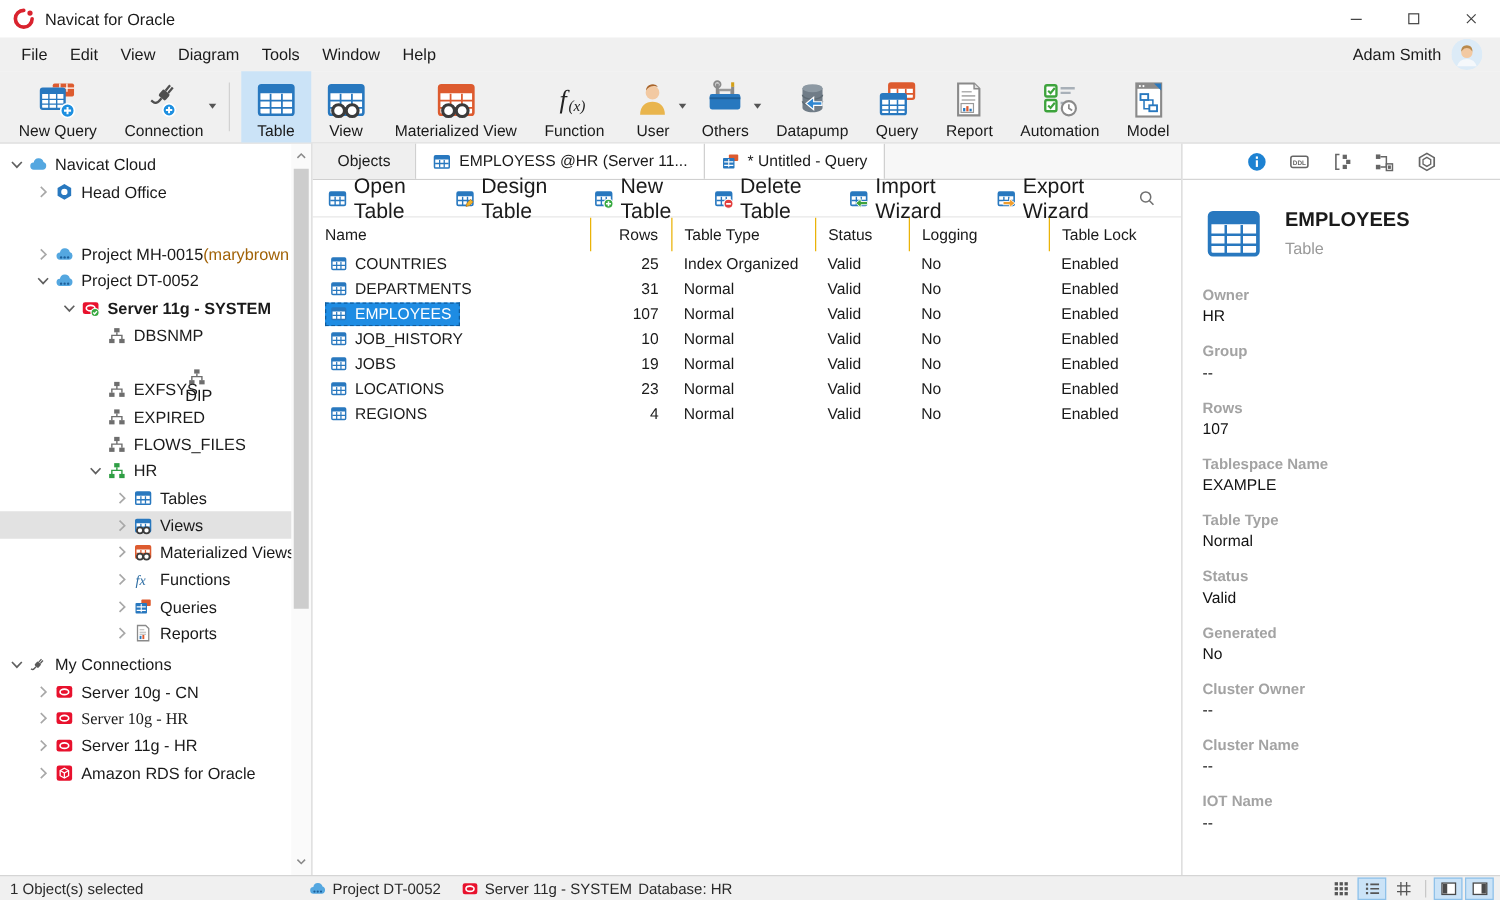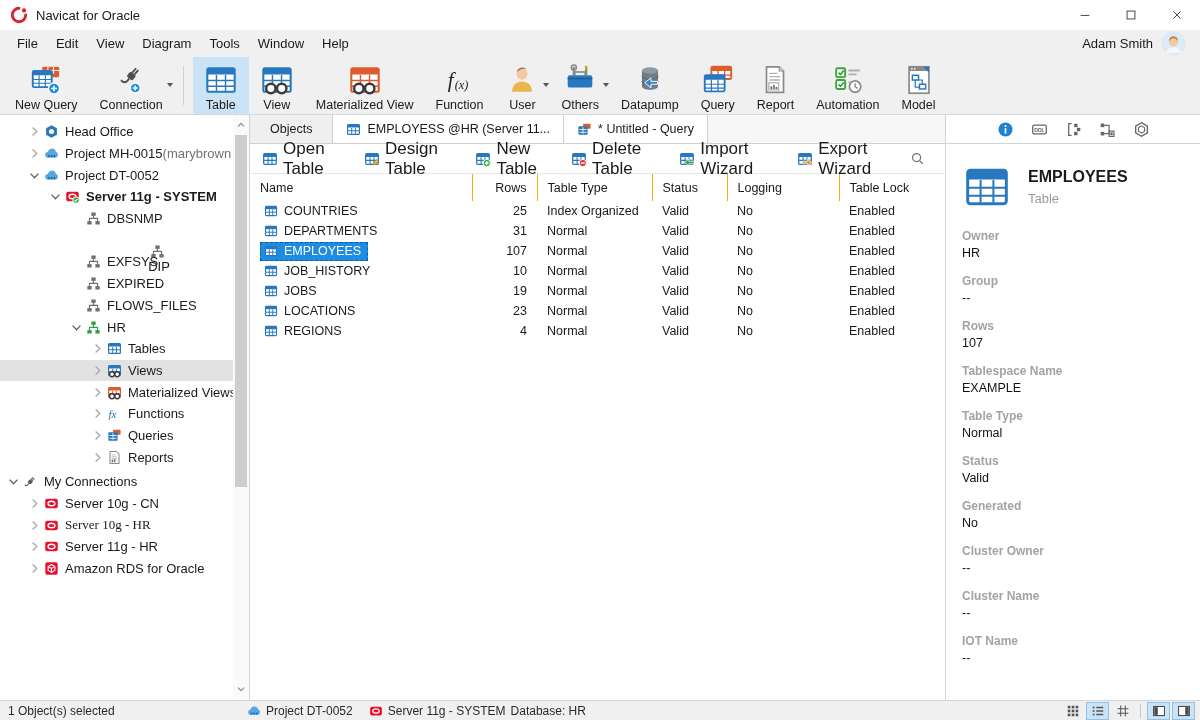--- a/index.html
+++ b/index.html
@@ -37,21 +37,21 @@
 
 .sidebar { width:250px; flex:0 0 250px; position:relative; background:#fff; border-right:1px solid #d5d5d5; padding-top:6px; overflow:hidden; }
 .tree-row { height:21.7px; display:flex; align-items:center; white-space:nowrap; font-size:13px; cursor:pointer; }
 .tree-row.selected { background:#e2e2e2; }
 .tree-row.bold { font-weight:bold; }
 .tree-row.gap { margin-top:3px; }
 .chev { width:15px; height:15px; flex:0 0 15px; }
 .chev svg { width:15px; height:15px; }
 .ticon { width:15px; height:15px; flex:0 0 15px; margin:0 6px 0 2px; }
 .ticon svg { width:15px; height:15px; }
-.suffix { color:#737373; }
+.suffix { color:#a16207; }
 .sb-scroll { position:absolute; top:0; right:0; width:16px; height:100%; background:#fafafa; }
 .sb-arrow { position:absolute; left:1px; width:14px; height:14px; }
 .sb-thumb { position:absolute; left:2px; top:20px; width:12px; height:352px; background:#cdcdcd; }
 
 
 .main { flex:1 1 auto; display:flex; flex-direction:column; background:#fff; min-width:0; }
 .tabbar { height:29px; background:#f7f7f7; display:flex; border-bottom:1px solid #d0d0d0; flex:0 0 29px; }
 .tab { display:flex; align-items:center; gap:6px; padding:0 13px; font-size:12.5px; border-right:1px solid #d0d0d0; cursor:pointer; white-space:nowrap; }
 .tab.objects { background:#efefef; padding:0 20px; }
 .tab.doc { background:#fff; }
@@ -333,35 +333,48 @@
           </svg>
         </span>
         <span>Model</span>
       </div>
     </div>
 
   <div class="workspace">
 
     <aside class="sidebar">
       <div id="tree">
+          <div class="tree-row" style="padding-left: 6px;">
+            <span class="chev">
+              <svg viewBox="0 0 16 16" xmlns="http://www.w3.org/2000/svg">
+                <path d="M3.8 6l4.2 4.4L12.2 6" fill="none" stroke="#606060" stroke-width="1.4"></path>
+              </svg>
+            </span>
+            <span class="ticon">
+              <svg viewBox="0 0 16 16" xmlns="http://www.w3.org/2000/svg">
+                <path d="M4.6 12.6a3.1 3.1 0 0 1-.4-6.2A4.3 4.3 0 0 1 12.6 6a3.4 3.4 0 0 1-.7 6.6z" fill="#54a7e0"></path>
+              </svg>
+            </span>
+            <span>Navicat Cloud</span>
+          </div>
           <div class="tree-row" style="padding-left: 27px;">
             <span class="chev">
               <svg viewBox="0 0 16 16" xmlns="http://www.w3.org/2000/svg">
                 <path d="M6 3.8l4.4 4.2L6 12.2" fill="none" stroke="#a8a8a8" stroke-width="1.4"></path>
               </svg>
             </span>
             <span class="ticon">
               <svg viewBox="0 0 16 16" xmlns="http://www.w3.org/2000/svg">
                 <path d="M8 1.3l5.8 3.35v6.7L8 14.7l-5.8-3.35v-6.7z" fill="#2878bf"></path>
                 <circle cx="8" cy="8" r="2.7" fill="#fff"></circle>
               </svg>
             </span>
             <span>Head Office</span>
           </div>
-          <div class="tree-row" style="padding-left: 27px;">
+          <div class="tree-row" style="padding-left: 27px; margin-top: 28px;">
             <span class="chev">
               <svg viewBox="0 0 16 16" xmlns="http://www.w3.org/2000/svg">
                 <path d="M6 3.8l4.4 4.2L6 12.2" fill="none" stroke="#a8a8a8" stroke-width="1.4"></path>
               </svg>
             </span>
             <span class="ticon">
               <svg viewBox="0 0 16 16" xmlns="http://www.w3.org/2000/svg">
                 <path d="M4.6 12.6a3.1 3.1 0 0 1-.4-6.2A4.3 4.3 0 0 1 12.6 6a3.4 3.4 0 0 1-.7 6.6z" fill="#54a7e0"></path>
                 <circle cx="5.2" cy="10.6" r="1" fill="#1c5f9a"></circle>
                 <circle cx="8.2" cy="10.6" r="1" fill="#1c5f9a"></circle>

